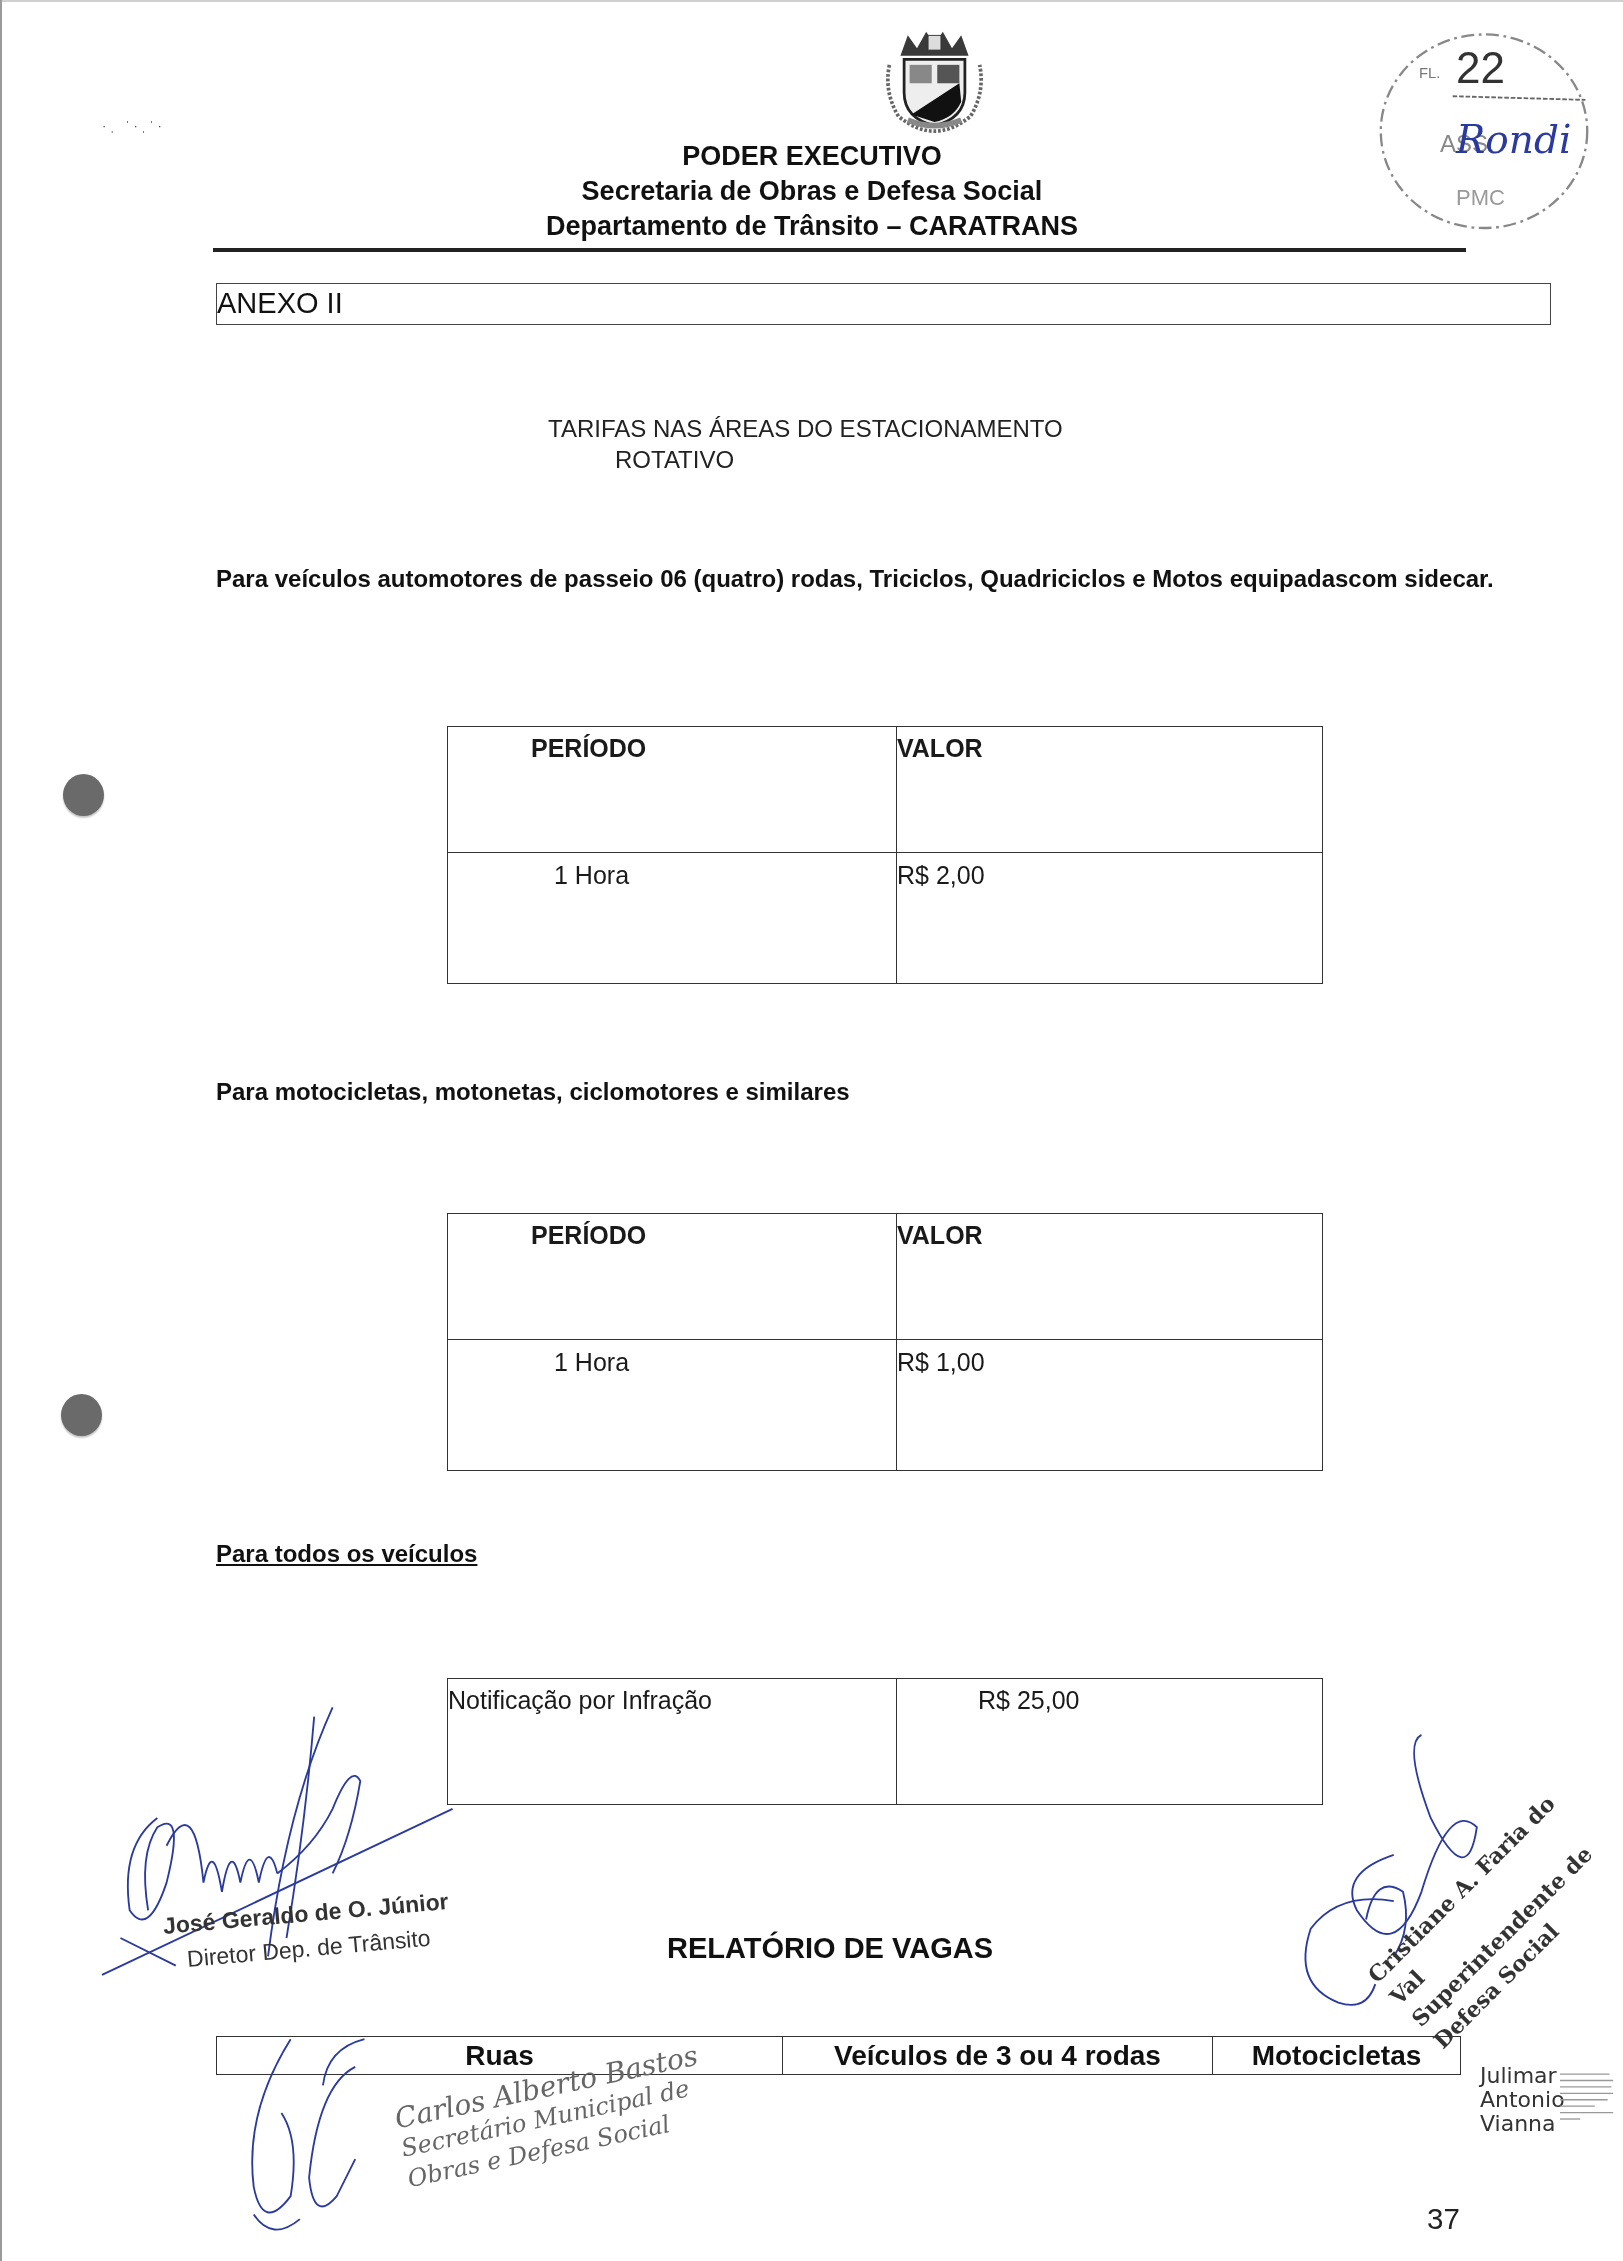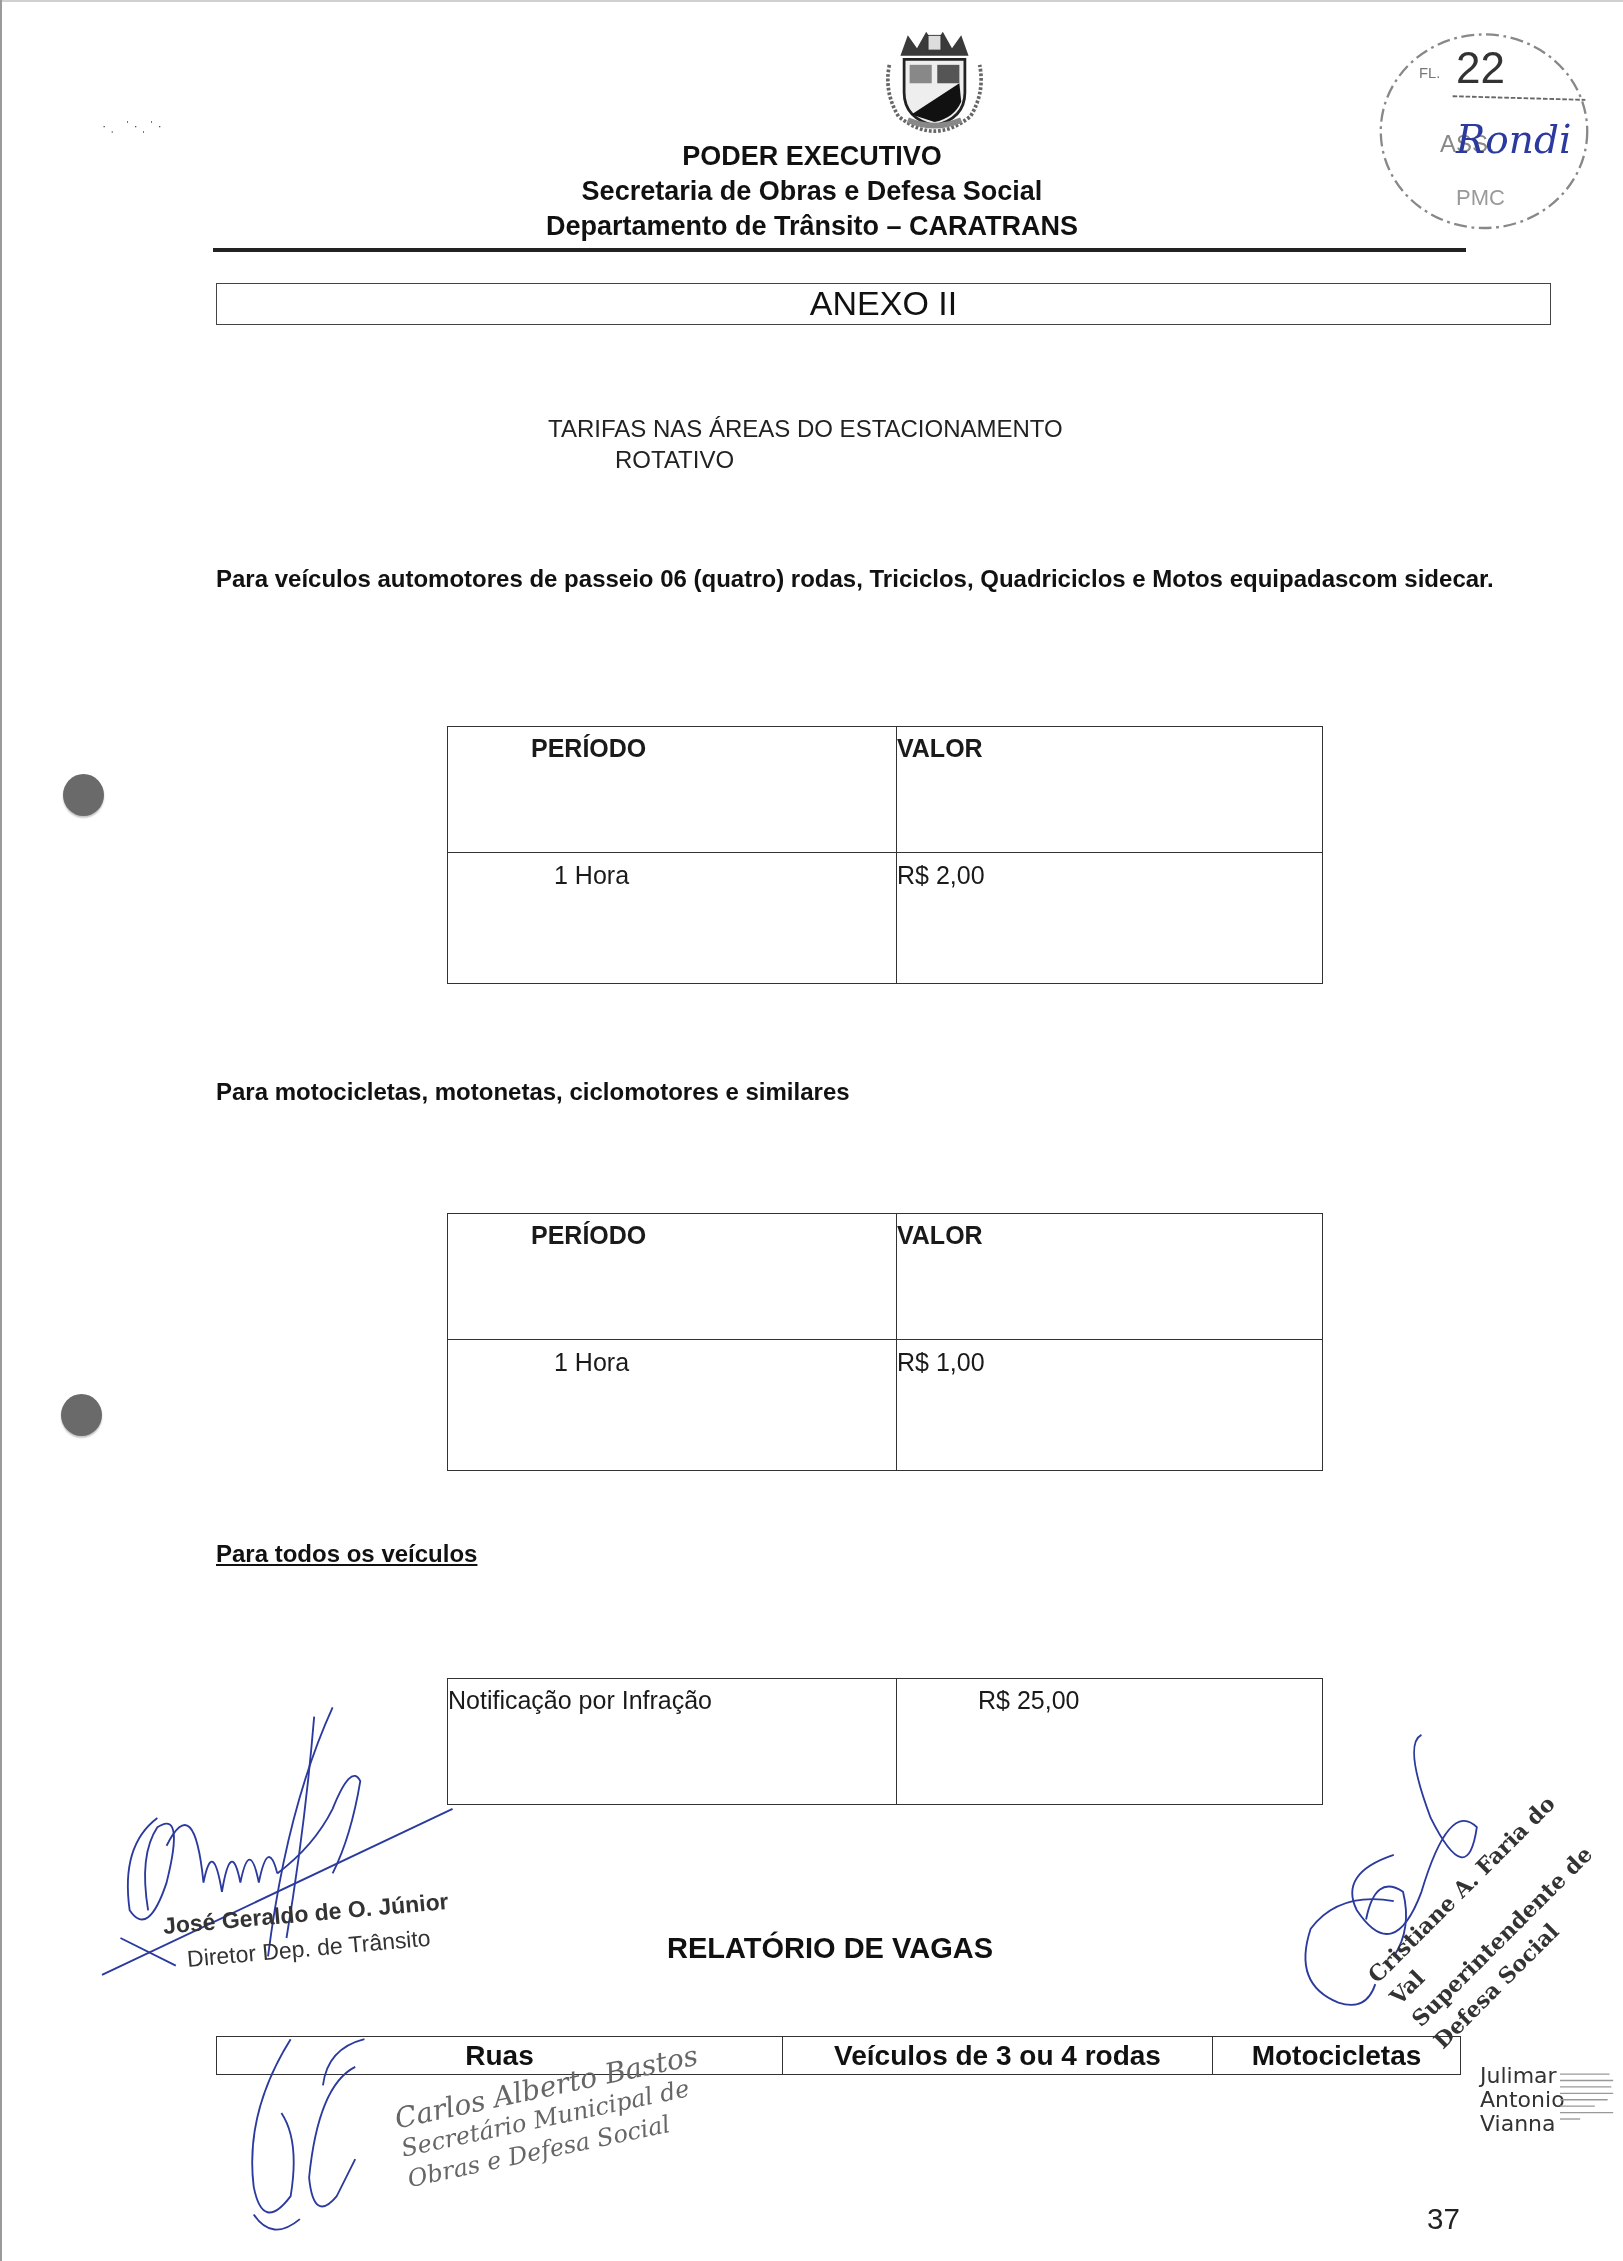--- a/index.html
+++ b/index.html
@@ -24,21 +24,21 @@
   
   .stamp { left: 1364px; top: 28px; width: 240px; height: 212px; }
   .stamp .fl { position: absolute; left: 55px; top: 37px; font-size: 14.8px; color: #777; }
   .stamp .num { position: absolute; left: 92px; top: 14.8px; font-size: 44px; color: #333; }
   .stamp .ass { position: absolute; left: 28px; top: 102px; font-size: 24px; color: #888; margin-left: 48px; }
   .stamp .pmc { position: absolute; left: 92px; top: 157px; font-size: 22px; color: #999; }
   .stamp .sig { position: absolute; left: 92px; top: 89px; font-size: 39px; color: #2b3a9e;
                 font-family: "DejaVu Serif", serif; font-style: italic; }
 
   .anexo { left: 216px; top: 283px; width: 1335px; height: 42px; border: 1.8px solid #444;
-           box-sizing: border-box; text-align: center; font-size: 34px; line-height: 39px; color: #111; }
+           box-sizing: border-box; text-align: left; font-size: 29px; line-height: 39px; color: #111; }
 
   .subtitle { left: 548px; top: 413px; font-size: 24px; line-height: 31px; color: #222; }
   .subtitle .l2 { display: block; padding-left: 67px; }
 
   .para { left: 216px; font-size: 24px; font-weight: bold; line-height: 36px; color: #111; }
   .para1 { top: 561px; width: 1329px; }
   .para2 { top: 1074px; }
   .para3 { top: 1536px; text-decoration: underline; }
 
   table.tarifa { position: absolute; border-collapse: collapse; left: 447px; width: 876px; }

